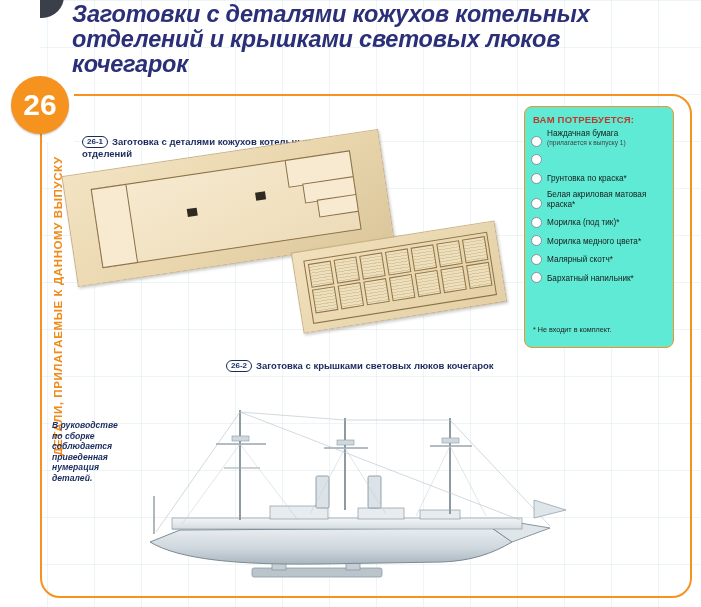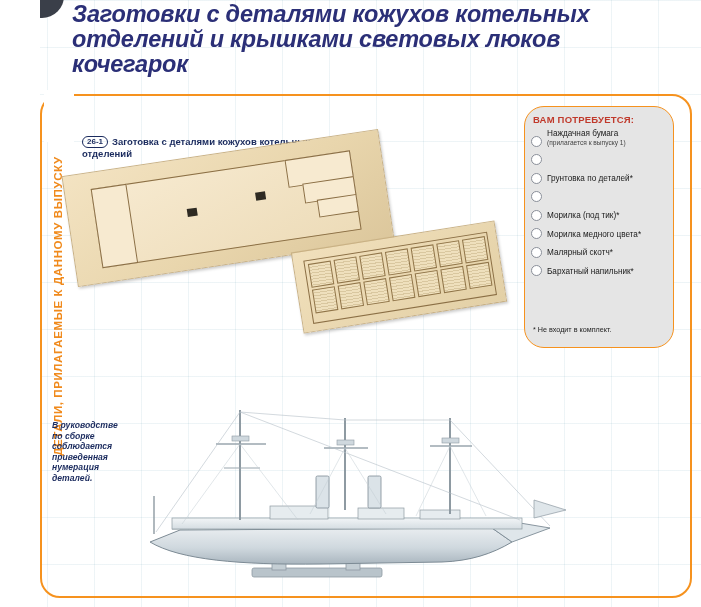--- a/index.html
+++ b/index.html
@@ -135,23 +135,23 @@
   .cellrow{position:absolute;display:flex;gap:3px;}
   .cell{
     width:21px;height:22px;
     border:1px solid #8f7448;
     background:repeating-linear-gradient(to bottom,#efe0bd 0 2px,#d9c79f 2px 3px);
   }
 
   
   .req-panel{
     position:absolute;left:524px;top:106px;width:148px;height:240px;
-    background:#e5e5e5;
+    background:#5eead4;
     border:1.5px solid #f6921e;
-    border-radius:20px;
+    border-radius:8px;
   }
   .req-title{
     position:absolute;left:8px;top:7px;
     color:#c0392b;font-size:9.5px;font-weight:bold;letter-spacing:0.2px;
   }
   .req-list{
     position:absolute;left:6px;top:22px;width:136px;
   }
   .req-item{
     display:flex;align-items:flex-end;
@@ -195,20 +195,21 @@
   <div class="corner-shape"></div>
 
   <div class="left-band">
     <div class="side-text">ДЕТАЛИ, ПРИЛАГАЕМЫЕ К ДАННОМУ ВЫПУСКУ</div>
   </div>
 
   <div class="title">Заготовки с деталями кожухов котельных отделений и крышками световых люков кочегарок</div>
 
   <div class="content-frame"></div>
   <div class="frame-mask"></div>
+  <div class="issue-circle">26</div>
 
   <div class="cap" id="cap1">
     <span class="cap-badge">26-1</span><span>Заготовка с деталями кожухов котельных отделений</span>
   </div>
 
   <div class="sheet1">
     <div class="sheet1-inner"></div>
     <div class="sheet1-hole" style="left:118px;top:50px;"></div>
     <div class="sheet1-hole" style="left:188px;top:44px;"></div>
     <div class="sheet1-notch" style="left:222px;top:16px;width:64px;height:26px;"></div>
@@ -232,40 +233,44 @@
       <div class="cell"></div>
       <div class="cell"></div>
       <div class="cell"></div>
       <div class="cell"></div>
       <div class="cell"></div>
       <div class="cell"></div>
       <div class="cell"></div>
     </div>
   </div>
 
+  <div class="cap" id="cap2">
+    <span class="cap-badge">26-2</span><span>Заготовка с крышками световых люков кочегарок</span>
+  </div>
 
   <div class="req-panel">
     <div class="req-title">ВАМ ПОТРЕБУЕТСЯ:</div>
     <div class="req-list">
       <div class="req-item">
         <span class="req-bullet"></span>
         <span class="req-text">
           <span>Наждачная бумага</span>
           <span class="req-sub">(прилагается к выпуску 1)</span>
         </span>
       </div>
       <div class="req-item">
         <span class="req-bullet"></span>
       </div>
       <div class="req-item">
         <span class="req-bullet"></span>
-        <span class="req-text">Грунтовка по деталей*</span>
-      </div>
-      <div class="req-item">
-        <span class="req-bullet"></span>
+        <span class="req-text">Грунтовка по краска*</span>
+      </div>
+      <div class="req-item">
+        <span class="req-bullet"></span>
+        <span class="req-text">Белая акриловая матовая краска*</span>
       </div>
       <div class="req-item">
         <span class="req-bullet"></span>
         <span class="req-text">Морилка (под тик)*</span>
       </div>
       <div class="req-item">
         <span class="req-bullet"></span>
         <span class="req-text">Морилка медного цвета*</span>
       </div>
       <div class="req-item">

